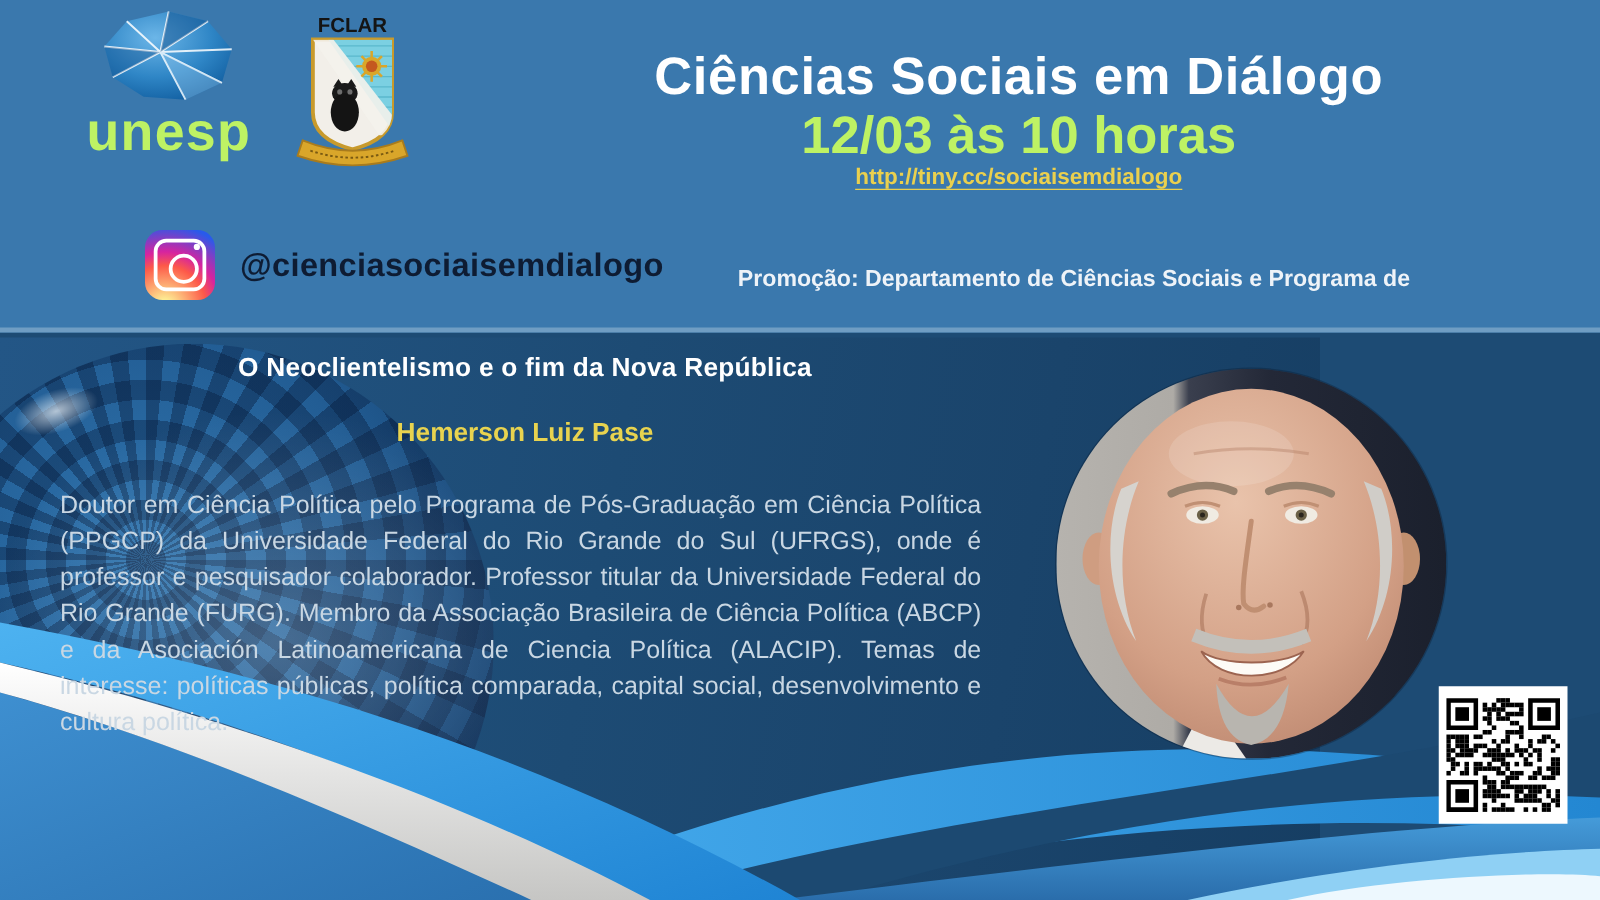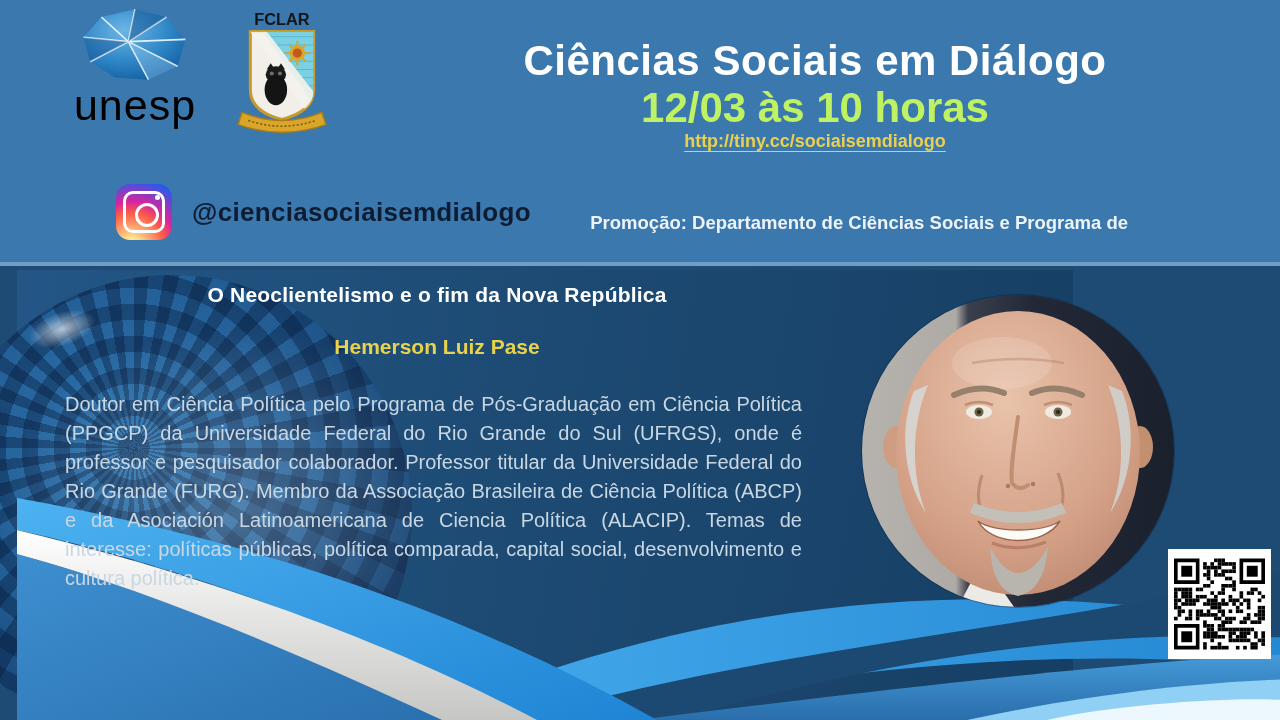--- a/index.html
+++ b/index.html
@@ -4,41 +4,41 @@
 <style>
   * { margin:0; padding:0; box-sizing:border-box; }
   html,body { width:1280px; height:720px; }
   body { font-family:"Liberation Sans","DejaVu Sans",sans-serif; overflow:hidden; }
   .poster { position:relative; width:1280px; height:720px; background:#1d4b74; overflow:hidden; }
 
   
   .top-band { position:absolute; left:0; top:0; width:1280px; height:266px;
               background:#3a78ad; border-bottom:4px solid #6f9dc3; z-index:6; }
   .unesp-logo { position:absolute; left:60px; top:8px; width:150px; text-align:center; }
-  .unesp-text { font-size:43px; font-weight:400; color:#000000; letter-spacing:1px; line-height:1; margin-top:-2px; }
+  .unesp-text { font-size:43px; font-weight:700; color:#bef264; letter-spacing:1px; line-height:1; margin-top:-2px; }
   .fclar-crest { position:absolute; left:236px; top:10px; }
   .title-block { position:absolute; left:480px; top:18px; width:670px; text-align:center; }
   .event-title { font-size:42px; font-weight:800; color:#ffffff; line-height:1.1; letter-spacing:.5px;margin-top:20px; }
   .event-datetime { font-size:42px; font-weight:800; color:#bef264; line-height:1.12; }
   .event-link { display:inline-block; font-size:18px; font-weight:700; color:#ead04e;
                 text-decoration:underline; text-underline-offset:4px; margin-top:0; cursor:pointer; }
   .insta-row { position:absolute; left:68px; top:184px; display:flex; align-items:center; gap:20px;padding-left:48px; }
   .insta-icon { position:relative; width:56px; height:56px; border-radius:14px;
     background:radial-gradient(circle at 28% 110%, #fdf497 0%, #fdf497 6%, #fd5949 45%, #d6249f 60%, #285AEB 90%); }
   .insta-icon::before { content:""; position:absolute; left:7px; top:7px; right:7px; bottom:7px;
     border:3.5px solid #fff; border-radius:10px; }
   .insta-icon::after { content:""; position:absolute; left:19px; top:19px; width:18px; height:18px;
     border:3.5px solid #fff; border-radius:50%; }
   .insta-dot { position:absolute; right:12px; top:11px; width:5px; height:5px; border-radius:50%; background:#fff; }
   .insta-handle { font-size:26px; font-weight:800; color:#0e1c33; letter-spacing:.3px; }
   .promo { position:absolute; right:152px; top:210px; text-align:center;
            font-size:18.5px; font-weight:700; color:#eef3f8; line-height:1.45; }
 
   
-  .main-band { position:absolute; left:17px; top:270px; width:1056px; height:450px;
+  .main-band { position:absolute; left:0; top:270px; width:1056px; height:450px;
                background:linear-gradient(100deg,#235686 0%, #1d4b74 45%, #1a446b 75%, #163e63 100%); }
   .globe { position:absolute; left:-85px; top:5px; width:480px; height:480px; border-radius:50%; z-index:1;
     background:
       radial-gradient(ellipse at 64% 50%, rgba(255,255,255,.20), rgba(255,255,255,0) 55%),
       repeating-conic-gradient(from 0deg at 42% 36%, rgba(6,26,58,.40) 0deg 5deg, rgba(6,26,58,0) 5deg 10deg),
       repeating-radial-gradient(circle at 42% 36%, rgba(6,26,58,.38) 0 16px, rgba(6,26,58,0) 16px 32px),
       radial-gradient(circle at 42% 36%, #2f74ae 0%, #225d94 45%, #16416f 75%, #0e3058 100%);
   }
   .globe-gloss { position:absolute; left:10px; top:42px; width:70px; height:34px; border-radius:50%;
     background:radial-gradient(ellipse, rgba(230,238,245,.75), rgba(230,238,245,0) 70%); z-index:1; transform:rotate(-18deg); }

